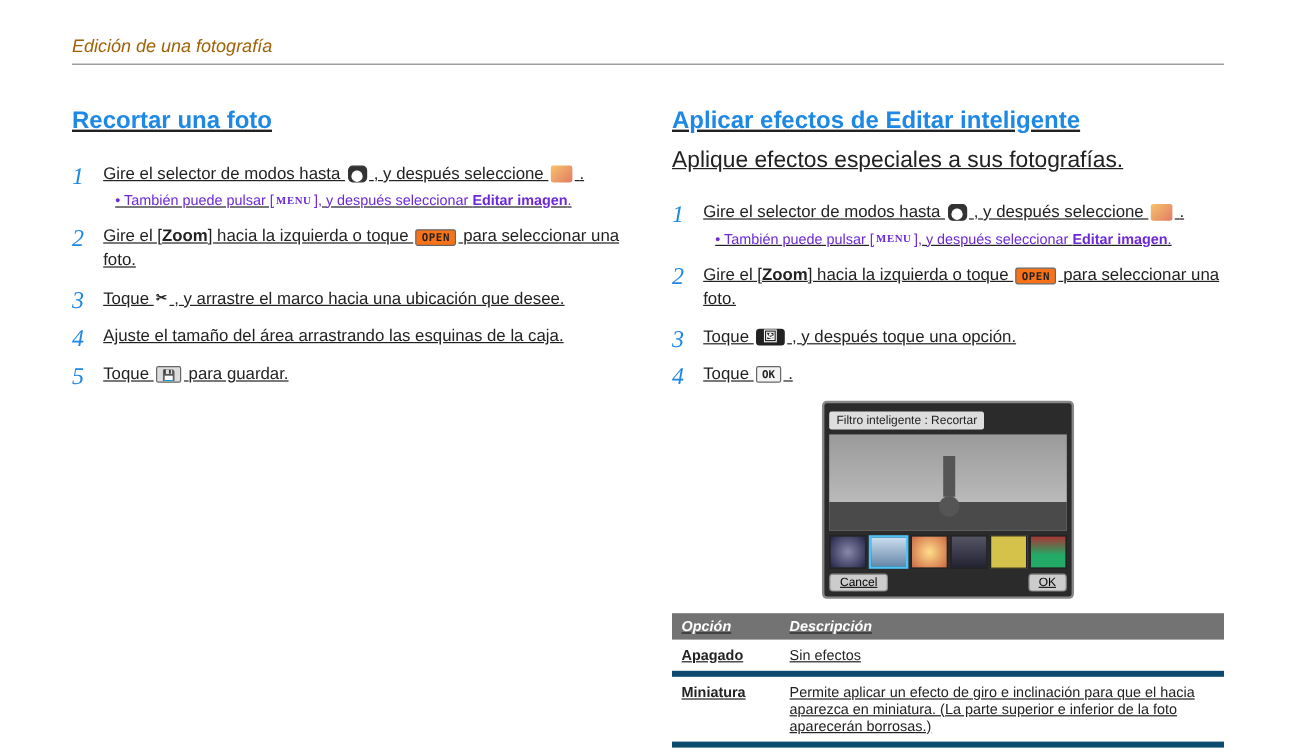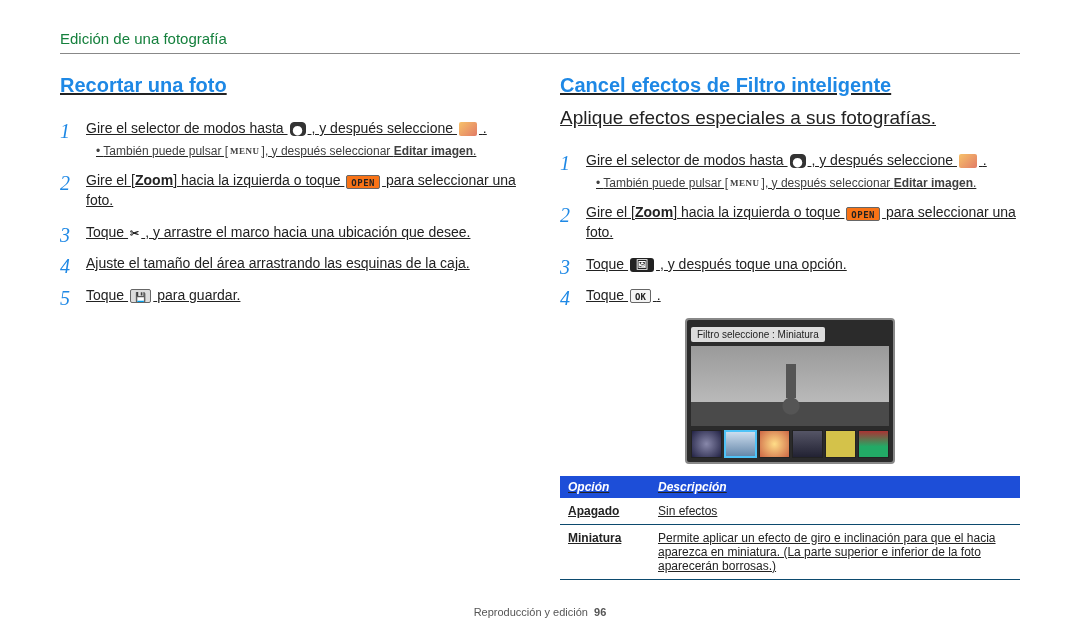--- a/index.html
+++ b/index.html
@@ -3,23 +3,23 @@
 <meta charset="utf-8">
 <style>
   * { box-sizing: border-box; margin: 0; padding: 0; }
   html, body { width: 1080px; height: 630px; background: #fff; font-family: "Segoe UI", Arial, sans-serif; color: #222; }
   .page {
     width: 1080px; height: 630px;
     padding: 30px 60px 10px 60px;
     position: relative;
   }
   .breadcrumb {
-    font-size: 15px; color: #15803d; 
+    font-size: 15px; color: #a16207; font-style: italic;
     border-bottom: 1px solid #888;
-    padding-bottom: 6px; margin-bottom: 20px;
+    padding-bottom: 6px; margin-bottom: 36px;
   }
   .cols { display: flex; gap: 40px; }
   .col { flex: 1 1 50%; text-decoration: underline; }
   h2 { color: #1e88e5; font-size: 20px; font-weight: 600; margin-bottom: 10px; }
   .intro { font-size: 19px; margin-bottom: 8px; }
   ol.steps { list-style: none; counter-reset: step; margin-top: 22px; }
   ol.steps > li {
     counter-increment: step;
     position: relative;
     padding-left: 26px;
@@ -28,21 +28,21 @@
     line-height: 1.4;
   }
   ol.steps > li::before {
     content: counter(step);
     position: absolute; left: 0; top: -2px;
     font-family: Georgia, serif;
     font-style: italic;
     font-size: 20px;
     color: #1e88e5;
   }
-  .sub { font-size: 12px; color: #404040; margin-top: 4px; padding-left: 10px; }
+  .sub { font-size: 12px; color: #6d28d9; margin-top: 4px; padding-left: 10px; }
   .sub::before { content: "• "; }
   b { font-weight: 700; }
   .icon {
     display: inline-block;
     vertical-align: middle;
     height: 14px; line-height: 14px;
     padding: 0 4px;
     border: 1px solid #666; border-radius: 2px;
     background: #eee;
     font-size: 9px; font-weight: 600;
@@ -95,25 +95,25 @@
   .preview-btns { display:flex; justify-content:space-between; margin-top:4px; }
   .preview-btns span {
     font-size:10px; background:#ccc; color:#000; border:1px solid #888;
     border-radius:3px; padding:1px 8px;
   }
 
   table.opts {
     width: 100%; border-collapse: collapse; font-size: 12px;
   }
   table.opts th {
-    background: #1d4ed8; color:#fff; font-style: italic; font-weight:600;
+    background: #737373; color:#fff; font-style: italic; font-weight:600;
     text-align:left; padding:4px 8px;
   }
   table.opts td {
-    padding:6px 8px; border-bottom:1px solid #0c4a6e; vertical-align: top;
+    padding:6px 8px; border-bottom:5px solid #0c4a6e; vertical-align: top;
   }
   table.opts td.k { font-weight:700; width:90px; }
 
   .footer {
     position:absolute; bottom:12px; left:0; width:100%;
     text-align:center; font-size:11px; color:#555;
   }
   .footer .pg { font-weight:700; }
 </style>
 </head>
@@ -152,21 +152,21 @@
         </li>
         <li>
           <span>Toque </span>
           <span class="icon save">💾</span>
           <span> para guardar.</span>
         </li>
       </ol>
     </div>
 
     <div class="col">
-      <h2>Cancel efectos de Filtro inteligente</h2>
+      <h2>Aplicar efectos de Editar inteligente</h2>
       <div class="intro">Aplique efectos especiales a sus fotografías.</div>
       <ol class="steps">
         <li>
           <span>Gire el selector de modos hasta </span>
           <span class="icon dark">⬤</span>
           <span> , y después seleccione </span>
           <span class="icon img"></span>
           <span> .</span>
           <div class="sub">
             <span>También puede pulsar [</span><span class="icon menu">MENU</span><span>], y después seleccionar </span><b>Editar imagen</b><span>.</span>
@@ -183,29 +183,33 @@
           <span> , y después toque una opción.</span>
         </li>
         <li>
           <span>Toque </span>
           <span class="icon ok">OK</span>
           <span> .</span>
         </li>
       </ol>
 
       <div class="preview">
-        <span class="preview-label">Filtro seleccione : Miniatura</span>
+        <span class="preview-label">Filtro inteligente : Recortar</span>
         <div class="preview-img"></div>
         <div class="thumbs">
           <div></div>
           <div></div>
           <div></div>
           <div></div>
           <div></div>
           <div></div>
+        </div>
+        <div class="preview-btns">
+          <span>Cancel</span>
+          <span>OK</span>
         </div>
       </div>
 
       <table class="opts">
         <tbody>
             <tr>
           <th>Opción</th>
           <th>Descripción</th>
         </tr>
         <tr>
@@ -214,16 +218,13 @@
         </tr>
         <tr>
           <td class="k">Miniatura</td>
           <td>Permite aplicar un efecto de giro e inclinación para que el hacia aparezca en miniatura. (La parte superior e inferior de la foto aparecerán borrosas.)</td>
         </tr>
       </tbody>
         </table>
     </div>
   </div>
 
-  <div class="footer">
-    <span>Reproducción y edición</span>&nbsp;&nbsp;<span class="pg">96</span>
-  </div>
 </div>
 
 </body></html>

